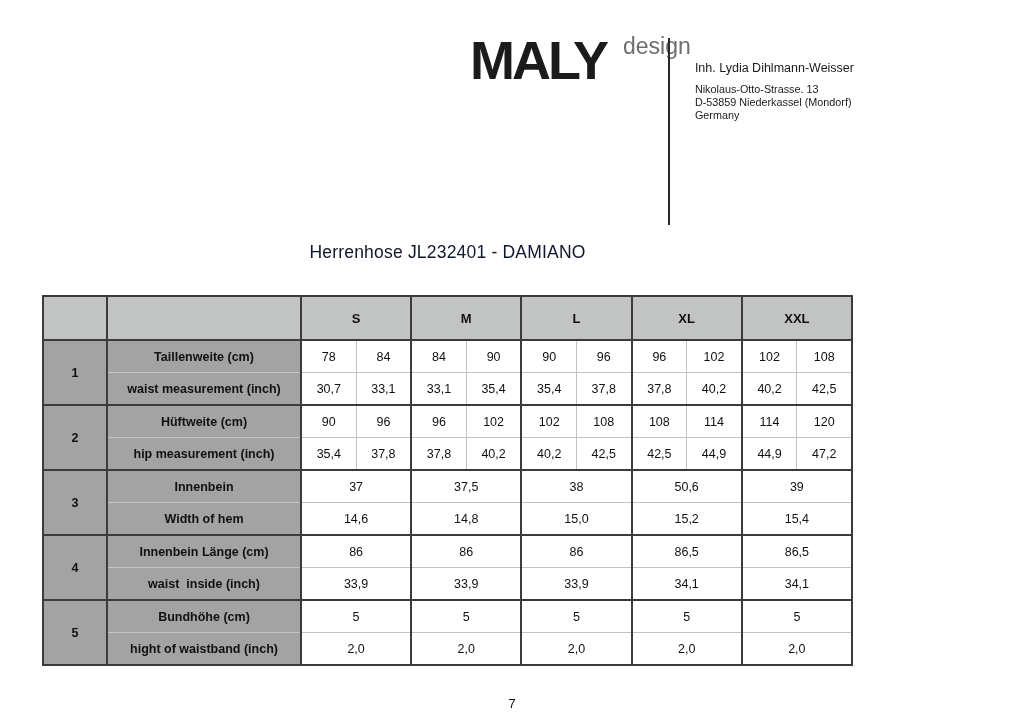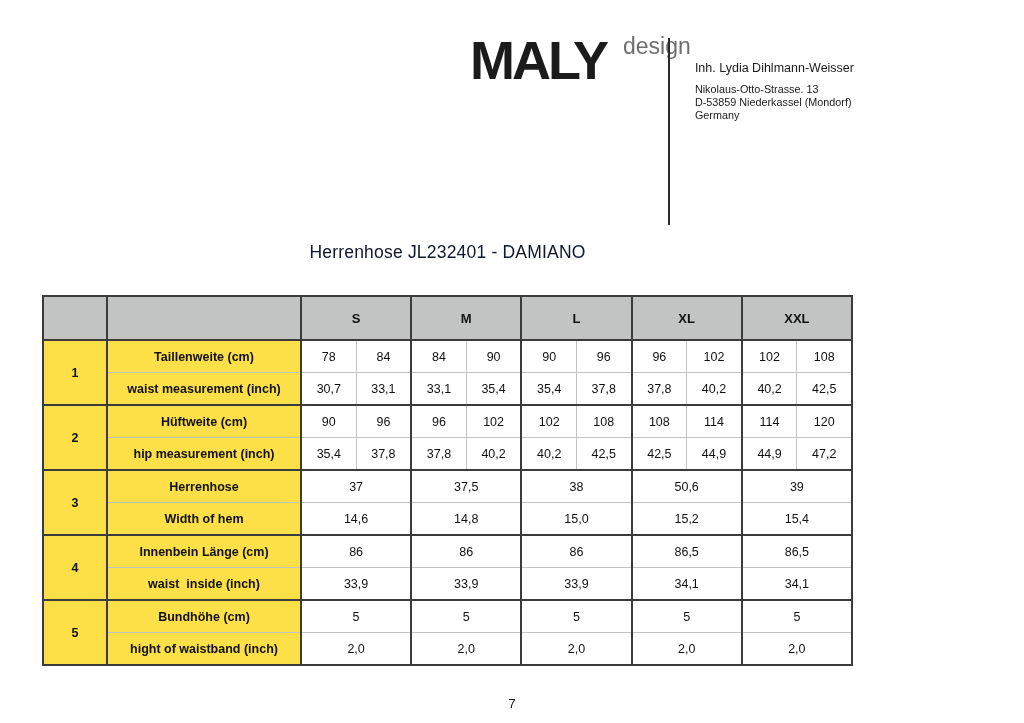--- a/index.html
+++ b/index.html
@@ -59,21 +59,21 @@
   }
   table.size-table thead td {
     background: #c2c4c4;
     border: 2px solid #3b3b3b;
     font-weight: bold; font-size: 13px;
     height: 44px;
   }
   table.size-table tbody tr { height: 32.5px; }
   table.size-table td.num-cell,
   table.size-table td.label-cell {
-    background: #fde047; font-weight: bold;
+    background: #a3a3a3; font-weight: bold;
   }
   table.size-table td.label-cell { white-space: pre-wrap; }
   table.size-table tr.group-start td { border-top: 2px solid #3b3b3b; }
   table.size-table td.col-thick { border-left: 2px solid #3b3b3b; }
 
   
   .page-number {
     position: absolute; top: 696px; left: 0; width: 1024px;
     text-align: center; font-size: 13.5px; color: #111;
   }
@@ -174,21 +174,21 @@
           <td class="value-cell">40,2</td>
           <td class="value-cell col-thick">40,2</td>
           <td class="value-cell">42,5</td>
           <td class="value-cell col-thick">42,5</td>
           <td class="value-cell">44,9</td>
           <td class="value-cell col-thick">44,9</td>
           <td class="value-cell">47,2</td>
         </tr>
         <tr class="group-start">
           <td rowspan="2" class="num-cell">3</td>
-          <td class="label-cell col-thick">Herrenhose</td>
+          <td class="label-cell col-thick">Innenbein</td>
           <td colspan="2" class="value-cell col-thick">37</td>
           <td colspan="2" class="value-cell col-thick">37,5</td>
           <td colspan="2" class="value-cell col-thick">38</td>
           <td colspan="2" class="value-cell col-thick">50,6</td>
           <td colspan="2" class="value-cell col-thick">39</td>
         </tr>
         <tr>
           <td class="label-cell col-thick">Width of hem</td>
           <td colspan="2" class="value-cell col-thick">14,6</td>
           <td colspan="2" class="value-cell col-thick">14,8</td>

